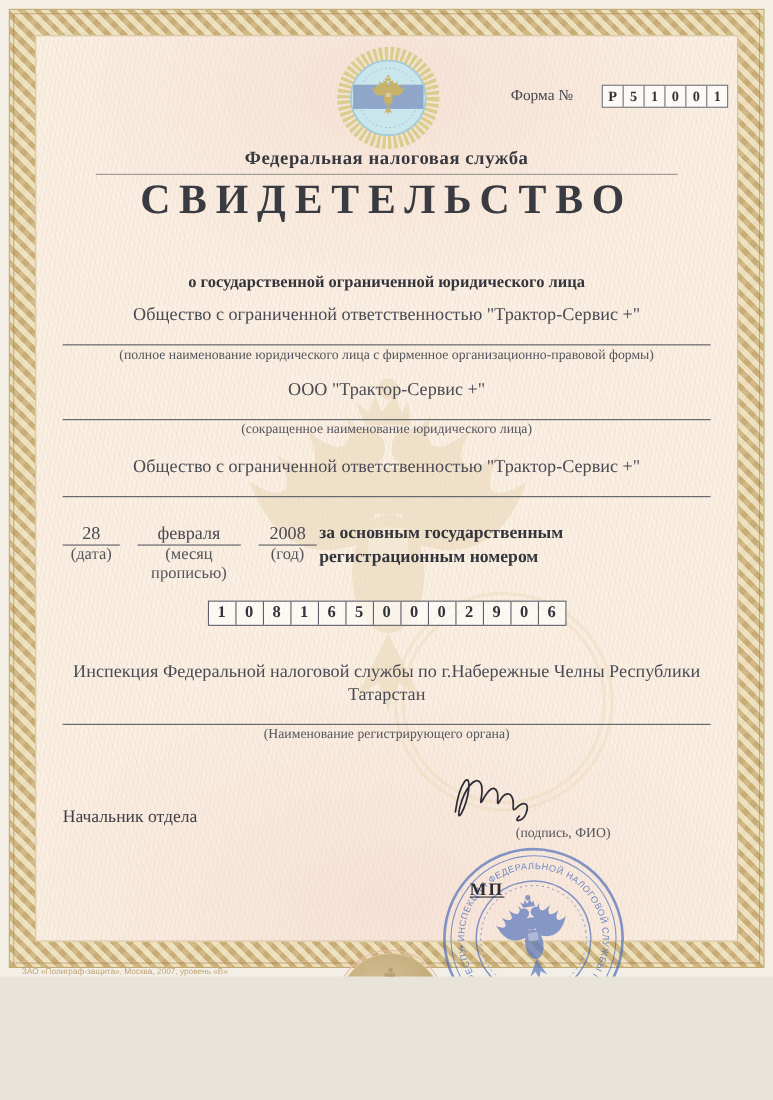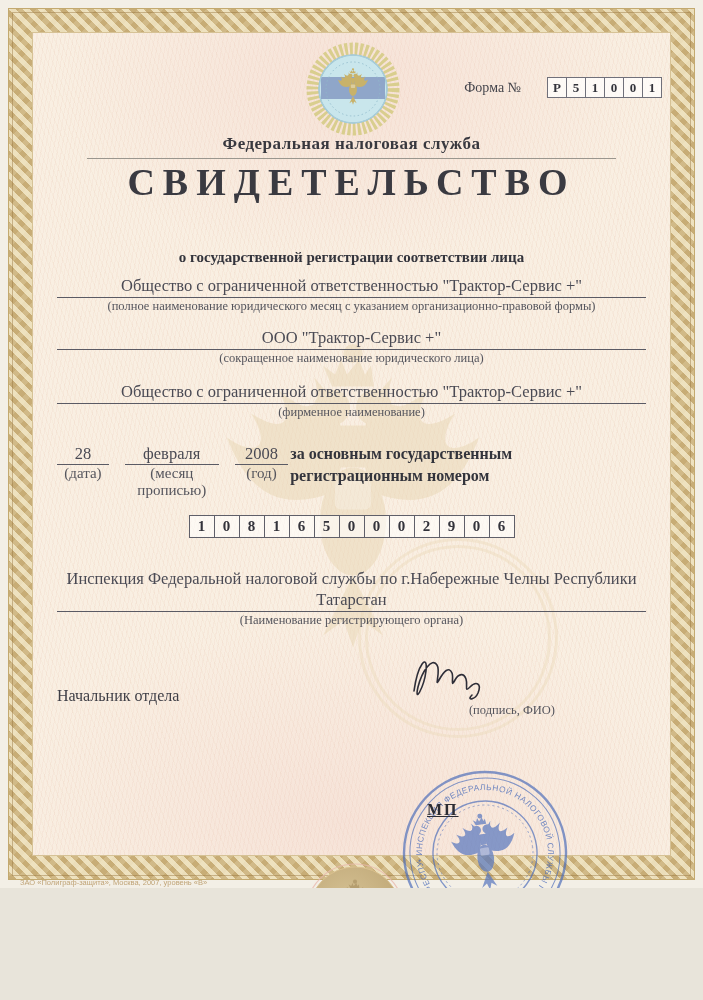--- a/index.html
+++ b/index.html
@@ -48,21 +48,21 @@
   .spacer{height:100px;}
   .agency{text-align:center;font-size:17px;font-weight:bold;letter-spacing:.5px;color:#38383f;line-height:22px;}
   .agency-rule{height:1px;background:#9a968e;margin:3px 30px 0 30px;}
   .doc-title{text-align:center;font-size:38px;font-weight:bold;letter-spacing:8px;color:#3a3a41;line-height:46px;}
   .doc-subtitle{margin-top:42px;text-align:center;font-size:15px;font-weight:bold;color:#33343c;line-height:20px;}
   .paragraph{margin-top:14px;font-size:15px;font-weight:bold;color:#33343c;text-align:justify;
     line-height:20.5px;text-indent:42px;}
 
   .field{margin-top:12px;}
   .field-value{display:block;text-align:center;font-size:16.5px;color:#4a4a54;
-    border-bottom:1px solid #5a5a64;padding-bottom:1px;line-height:21px;}
+    border-bottom:1px solid #5a5a64;padding-bottom:17px;line-height:21px;}
   .field-caption{text-align:center;font-size:12.5px;color:#55555d;line-height:17px;}
 
   .date-row{margin-top:22px;display:flex;align-items:flex-start;}
   .date-cell{text-align:center;}
   .date-val{display:block;border-bottom:1px solid #5a5a64;font-size:16.5px;color:#4a4a54;line-height:21px;padding:0 6px;}
   .date-cap{font-size:15px;color:#55555d;line-height:17px;}
   .w-day{width:62px;}
   .w-month{width:112px;margin-left:16px;}
   .w-year{width:64px;margin-left:16px;}
   .date-tail{margin-left:2px;font-size:16px;font-weight:bold;color:#33343c;line-height:22px;}
@@ -151,36 +151,35 @@
         </span>
     </div>
 
     <div class="content">
       <div class="spacer"></div>
 
       <div class="agency">Федеральная налоговая служба</div>
       <div class="agency-rule"></div>
       <div class="doc-title">СВИДЕТЕЛЬСТВО</div>
 
-      <div class="doc-subtitle">о государственной регистрации соответствии лица</div>
+      <div class="doc-subtitle">о государственной ограниченной юридического лица</div>
 
 
       <div class="field" style="margin-top:8px">
         <span class="field-value">Общество с ограниченной ответственностью "Трактор-Сервис +"</span>
-        <div class="field-caption">(полное наименование юридического месяц с указанием организационно-правовой формы)</div>
+        <div class="field-caption">(полное наименование юридического лица с фирменное организационно-правовой формы)</div>
       </div>
 
       <div class="field">
         <span class="field-value">ООО "Трактор-Сервис +"</span>
         <div class="field-caption">(сокращенное наименование юридического лица)</div>
       </div>
 
       <div class="field" style="margin-top:14px">
         <span class="field-value">Общество с ограниченной ответственностью "Трактор-Сервис +"</span>
-        <div class="field-caption">(фирменное наименование)</div>
       </div>
 
       <div class="date-row">
         <div class="date-cell w-day">
           <span class="date-val">28</span>
           <div class="date-cap">(дата)</div>
         </div>
         <div class="date-cell w-month">
           <span class="date-val">февраля</span>
           <div class="date-cap">(месяц прописью)</div>

